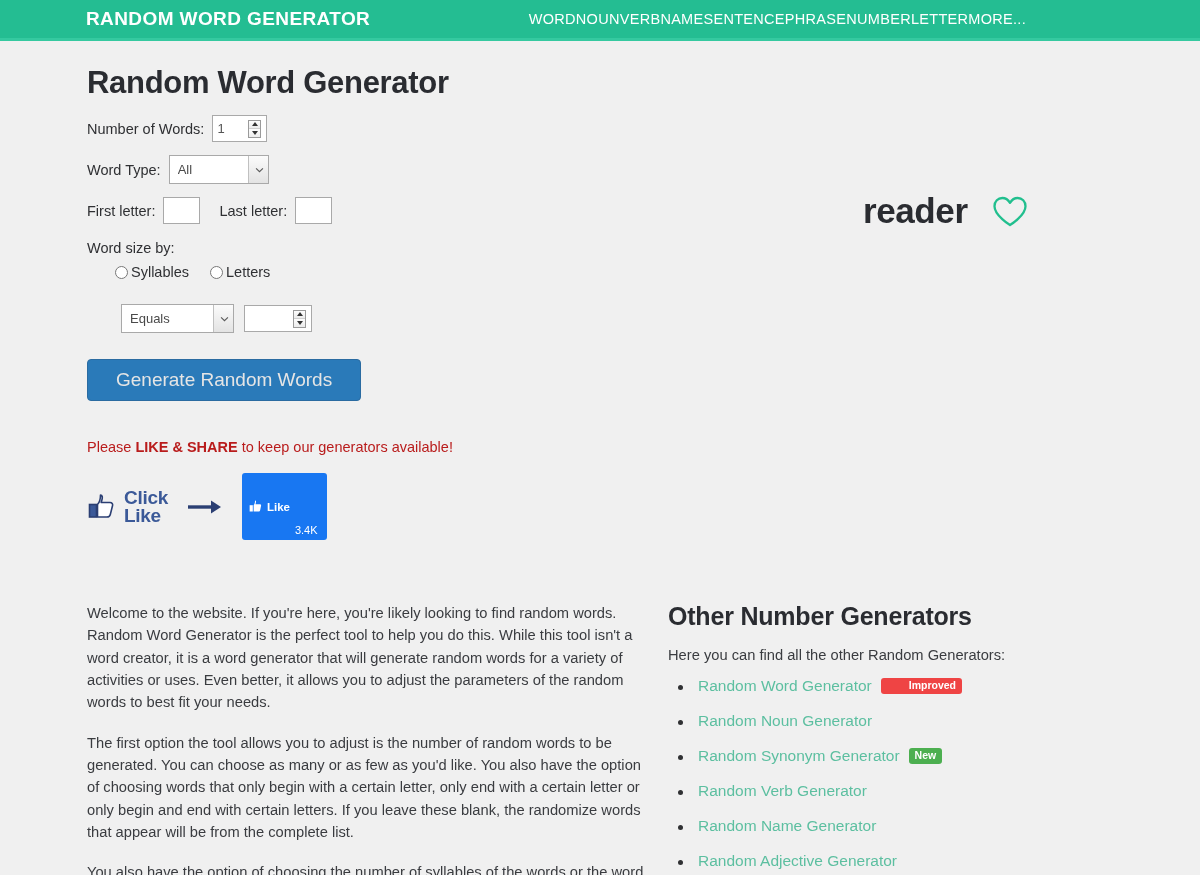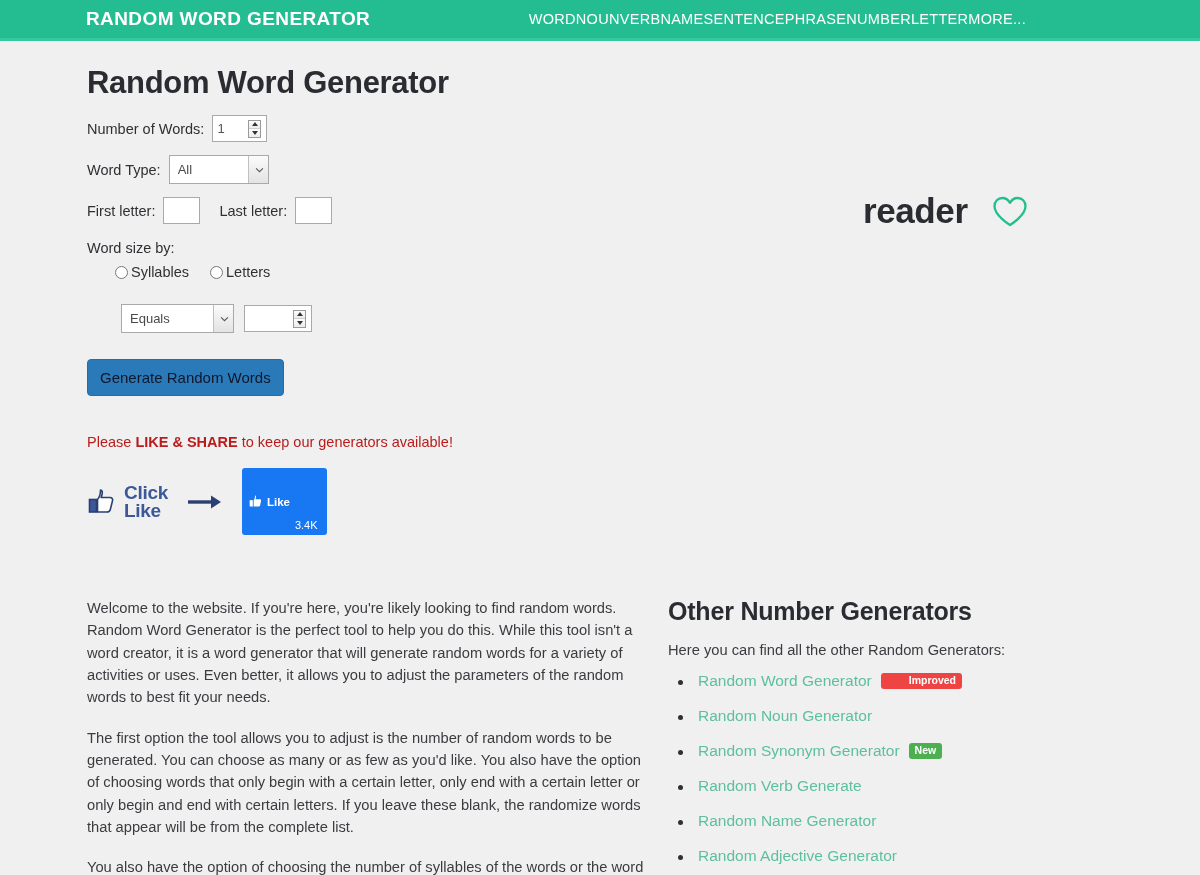--- a/index.html
+++ b/index.html
@@ -167,26 +167,26 @@
   .radio-row label { display: flex; align-items: center; gap: 3px; cursor: pointer; }
   .radio-row input[type="radio"] { margin: 0; }
   .radio-gap { width: 9px; }
 
   .size-row { display: flex; align-items: center; gap: 10px; margin-left: 34px; }
   .size-num { width: 68px; height: 29px; }
 
   .generate-btn {
     margin-top: 26px;
     background: #2a7ab9;
-    color: #0f172a;
+    color: #e5e5e5;
     border: 1px solid #2a6ba1;
     border-radius: 4px;
     font-family: "Liberation Sans", sans-serif;
-    font-size: 15px;
-    padding: 9px 12px;
+    font-size: 19px;
+    padding: 9px 28px;
     cursor: pointer;
   }
 
   
   .share-text {
     margin-top: 38px;
     font-size: 14.5px;
     color: #b91c1c;
   }
   .share-text b { font-weight: bold; }
@@ -442,21 +442,21 @@
       </li>
 
       <li class="gen-item">
         <span class="bullet"></span>
         <a class="gen-link">Random Synonym Generator</a>
         <span class="badge badge-new">New</span>
       </li>
 
       <li class="gen-item">
         <span class="bullet"></span>
-        <a class="gen-link">Random Verb Generate</a>
+        <a class="gen-link">Random Verb Generator</a>
       </li>
 
       <li class="gen-item">
         <span class="bullet"></span>
         <a class="gen-link">Random Name Generator</a>
       </li>
 
       <li class="gen-item">
         <span class="bullet"></span>
         <a class="gen-link">Random Adjective Generator</a>

